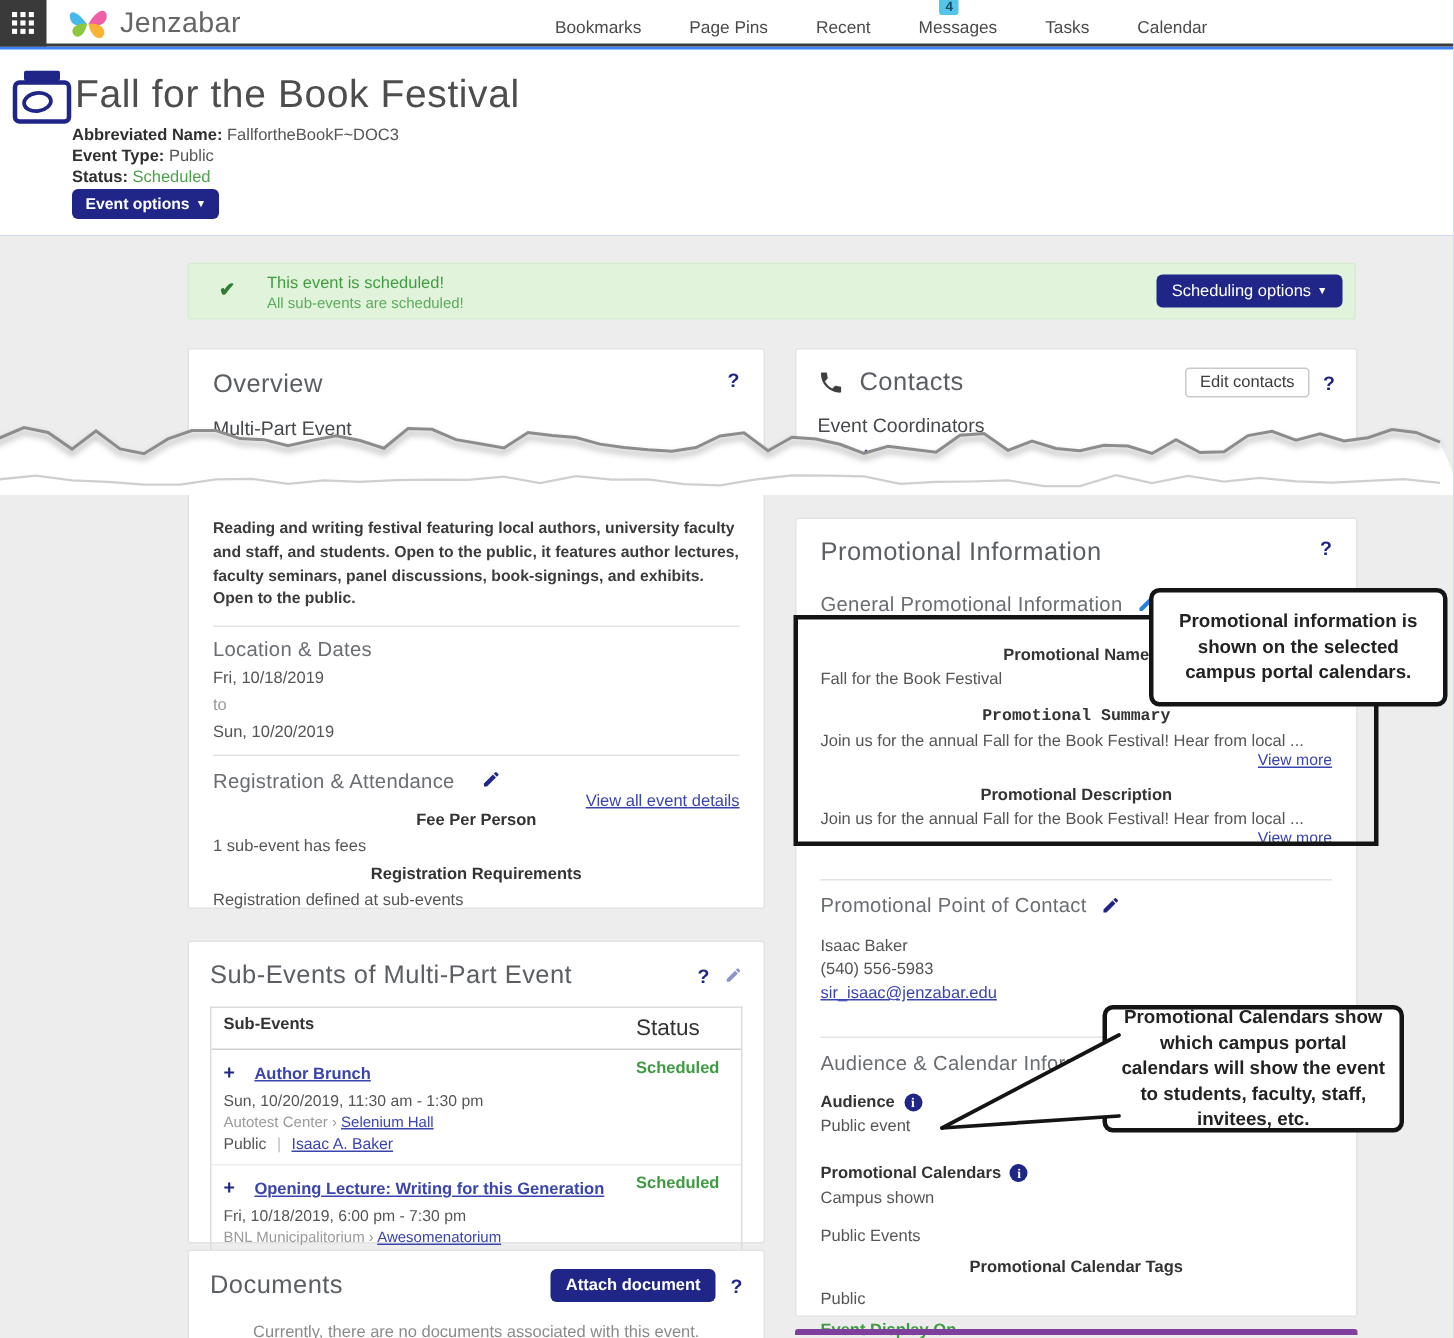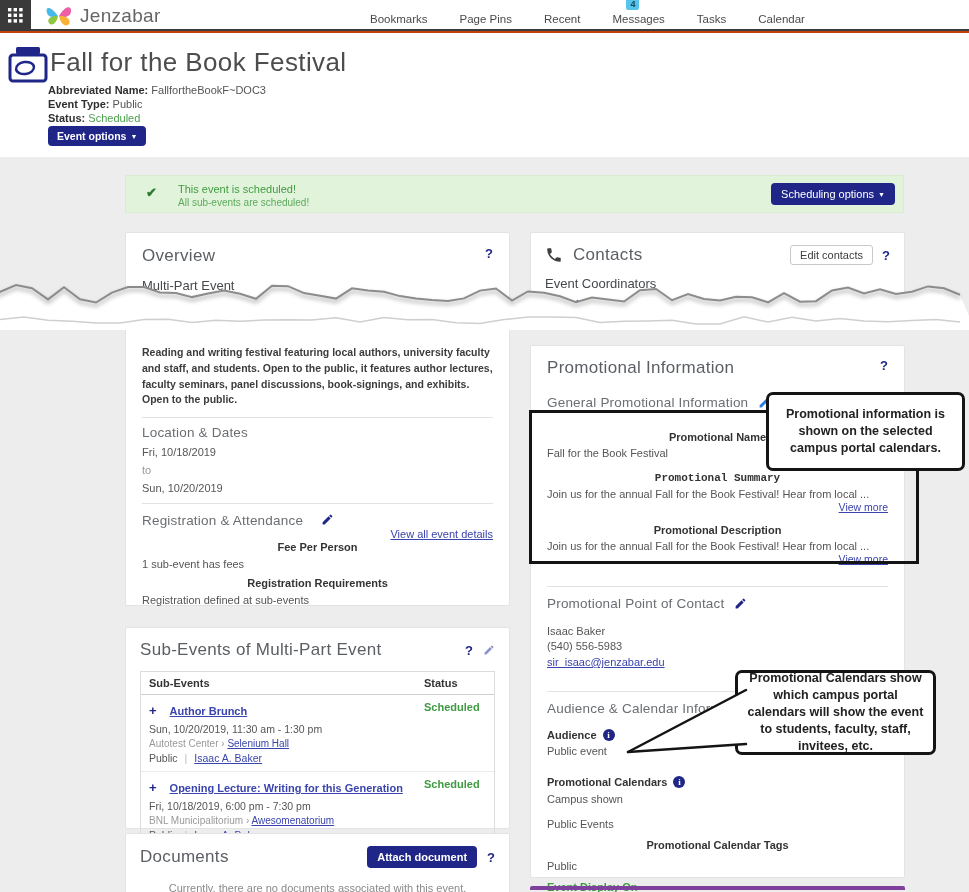--- a/index.html
+++ b/index.html
@@ -1,17 +1,17 @@
 <!DOCTYPE html>
 <html><head>
 <meta charset="utf-8">
 <style>
   * { box-sizing: border-box; margin: 0; padding: 0; }
   body { font-family: "Liberation Sans", sans-serif; background:#fff; }
-  #stage { position:relative; width:969px; height:892px; overflow:hidden; background:#c2410c; }
+  #stage { position:relative; width:969px; height:892px; overflow:hidden; background:#3b82f6; }
 
   
   #topnav { position:absolute; left:0; top:0; width:969px; height:31px; background:#fff; border-bottom:2px solid #3c3c3c; z-index:10;}
   #appgrid { position:absolute; left:0; top:0; width:31px; height:31px; background:#3a3a3a; display:flex; align-items:center; justify-content:center; cursor:pointer;}
   #logo { position:absolute; left:44px; top:2px; display:flex; align-items:center; gap:6px;}
   #logo .brand { font-size:19px; color:#666; letter-spacing:.3px; font-weight:400;}
   .navitems { position:absolute; left:370px; top:0; height:31px; display:flex; align-items:flex-end; gap:32px; padding-bottom:6px;}
   .navitem { font-size:11.5px; color:#4a4a4a; position:relative; cursor:pointer;}
   .navbadge { position:absolute; top:-15px; left:14px; background:#56c3ea; color:#174a5e; font-size:9px; font-weight:bold; width:13px; height:12px; display:flex; align-items:center; justify-content:center; border-radius:2px;}
 
@@ -68,21 +68,21 @@
   #contacts .phone { margin-right:10px; }
   #ct-coord { margin-top:11px; font-size:13px; color:#46494c;}
   #ct-name { display:inline-block; margin-top:7px; font-size:11px;}
   .btn-white { background:#fff; border:1px solid #c9c9c9; border-radius:3px; font-family:"Liberation Sans",sans-serif; font-size:11px; color:#3c3c3c; padding:3px 9px; cursor:pointer;}
 
   
   #subevents { left:125px; top:627px; width:385px; height:202px; padding:12px 14px;}
   #se-table { margin-top:11px; border:1px solid #dcdcdc; border-bottom:2px solid #8fd3e8;}
   .se-head { display:flex; padding:5px 8px; border-bottom:1px solid #cfcfcf;}
   .se-head .c1 { flex:1; font-size:11px; font-weight:bold; color:#333;}
-  .se-head .c2 { width:62px; font-size:11px; font-weight:bold; color:#333;}
+  .se-head .c2 { width:62px; font-size:15px; font-weight:normal; color:#333;}
   .se-row { padding:6px 8px 7px 8px; }
   .se-row + .se-row { border-top:1px solid #ececec; }
   .se-line1 { display:flex; align-items:flex-start;}
   .se-line1 .nm { flex:1; }
   .plus { color:#1f2688; font-weight:bold; font-size:13px; margin-right:13px; cursor:pointer;}
   .se-name { font-size:11px; font-weight:bold; }
   .se-status { width:62px; font-size:11px; font-weight:bold; color:#3f9b42;}
   .se-dt { margin-top:4px; font-size:10.5px; color:#555;}
   .se-venue { margin-top:3px; font-size:10px; color:#9a9a9a;}
   .se-venue a { font-size:10px; }

